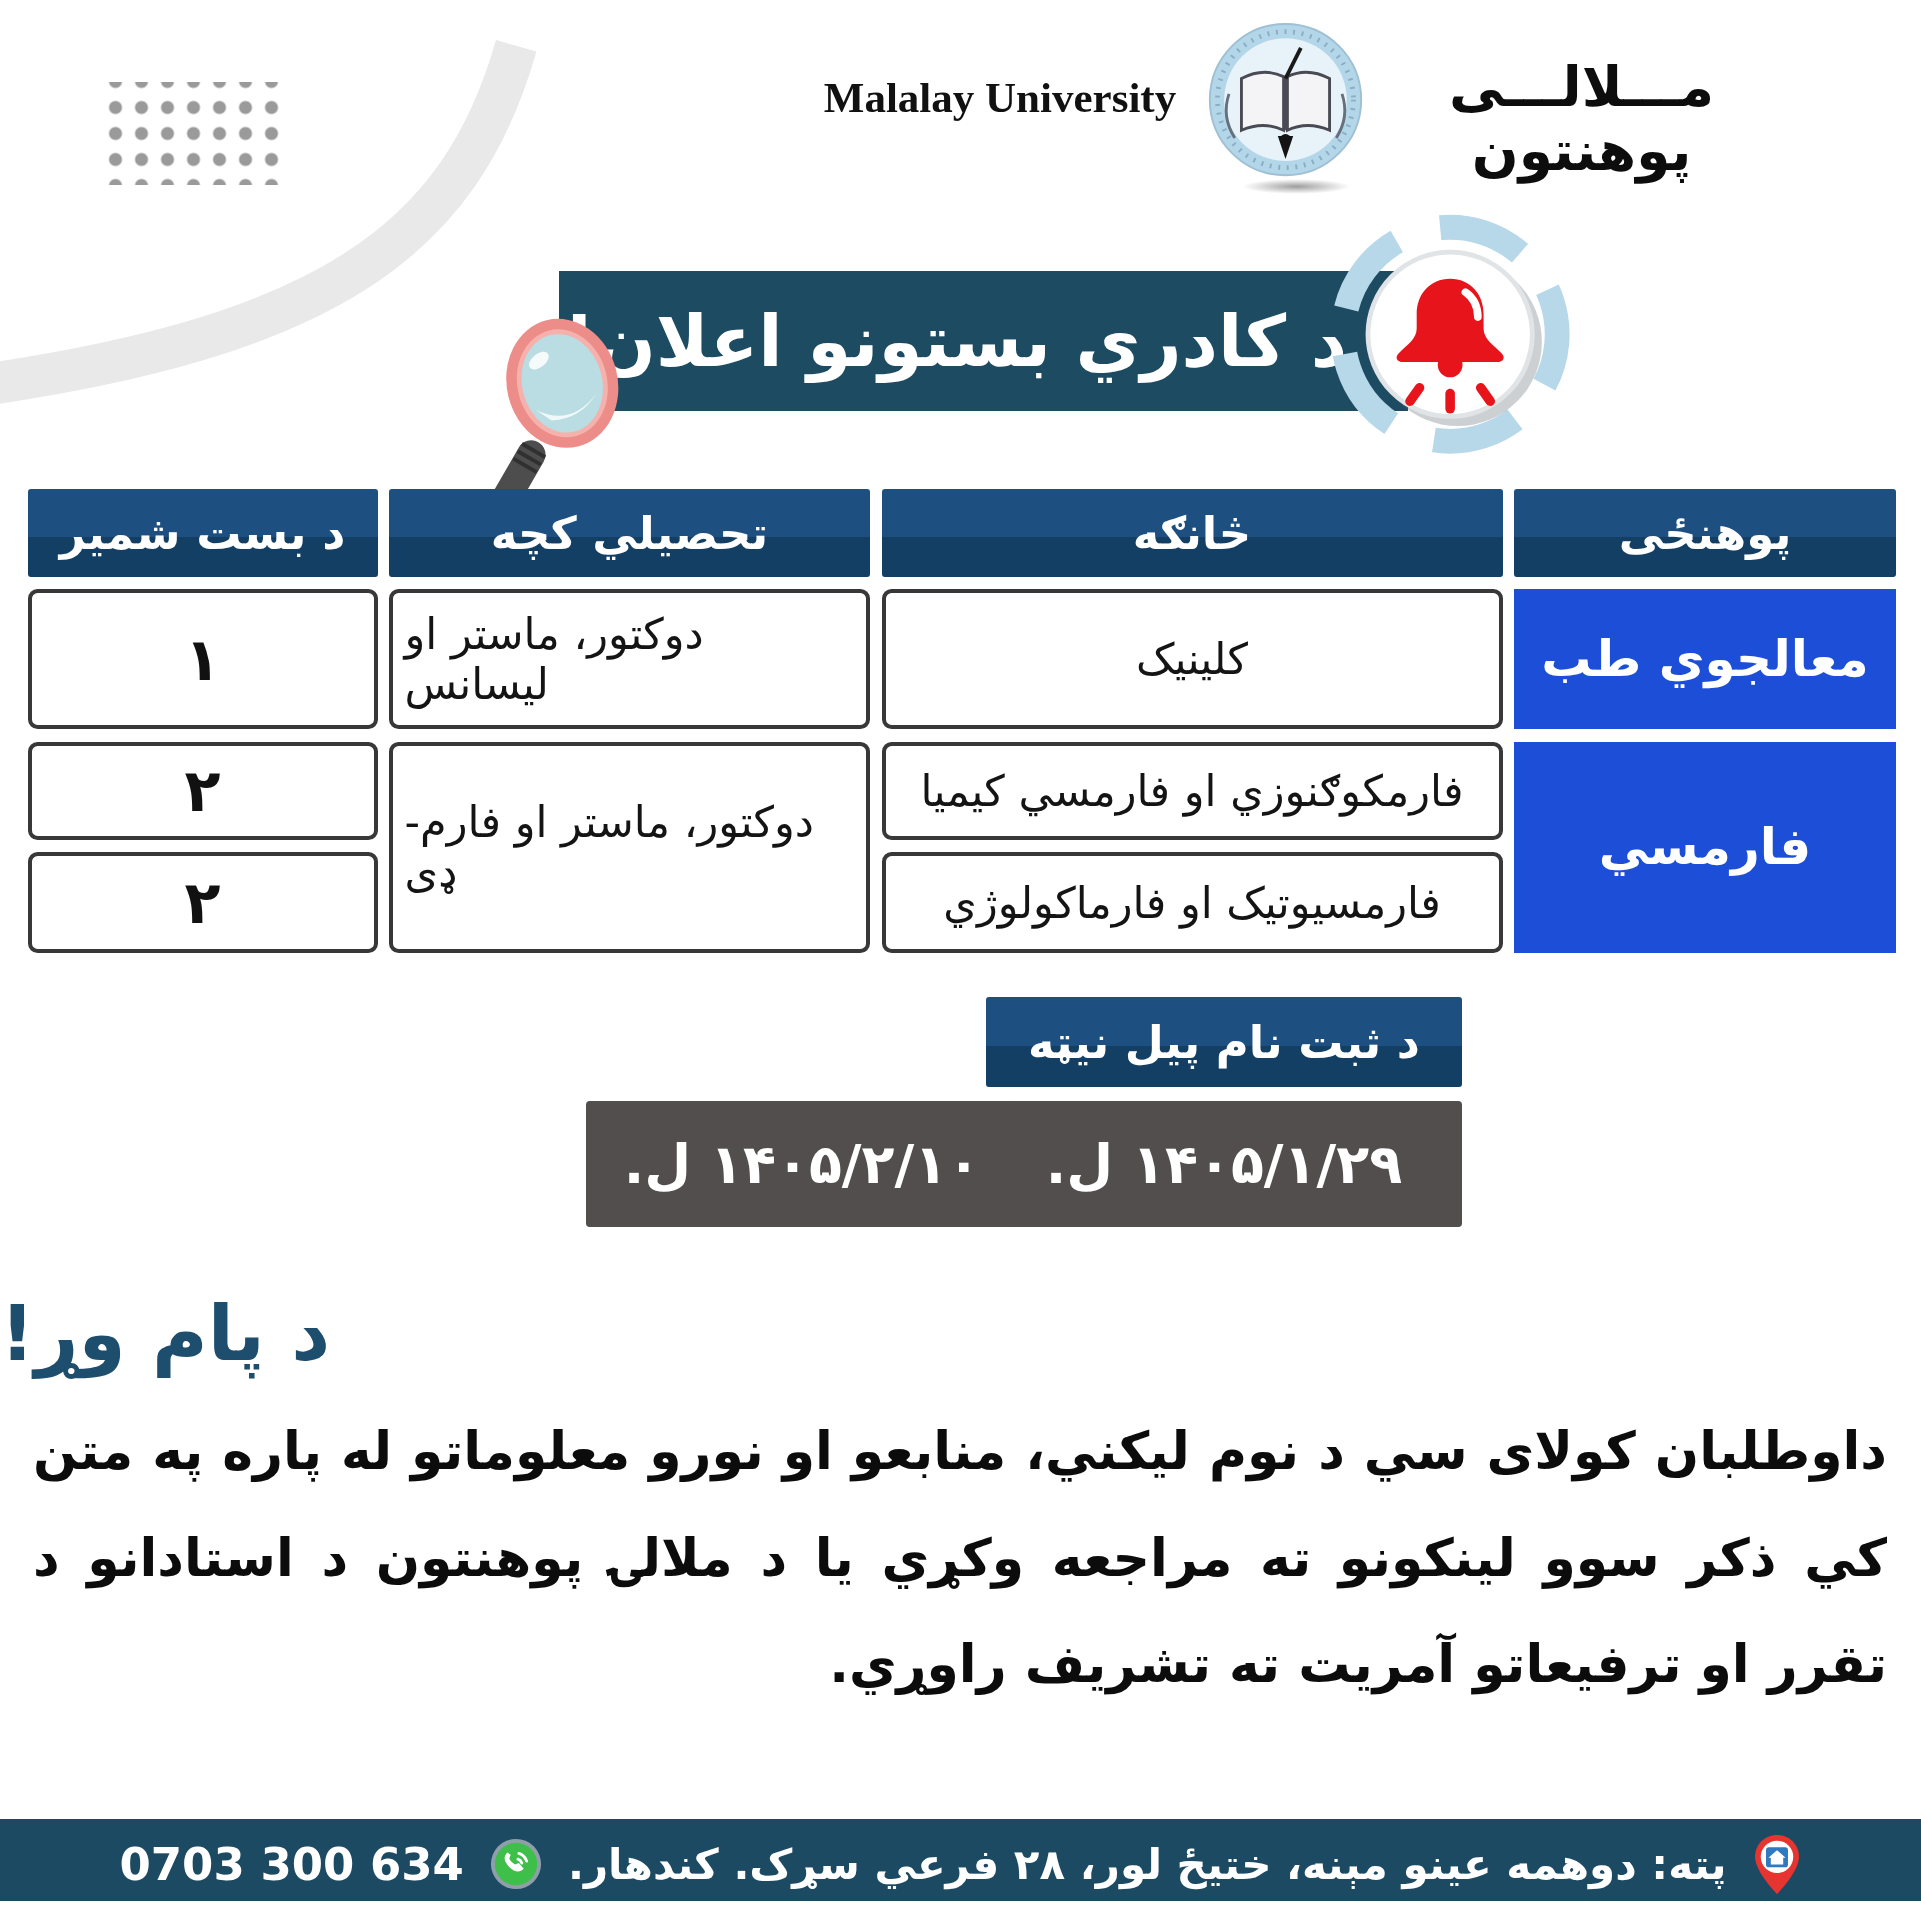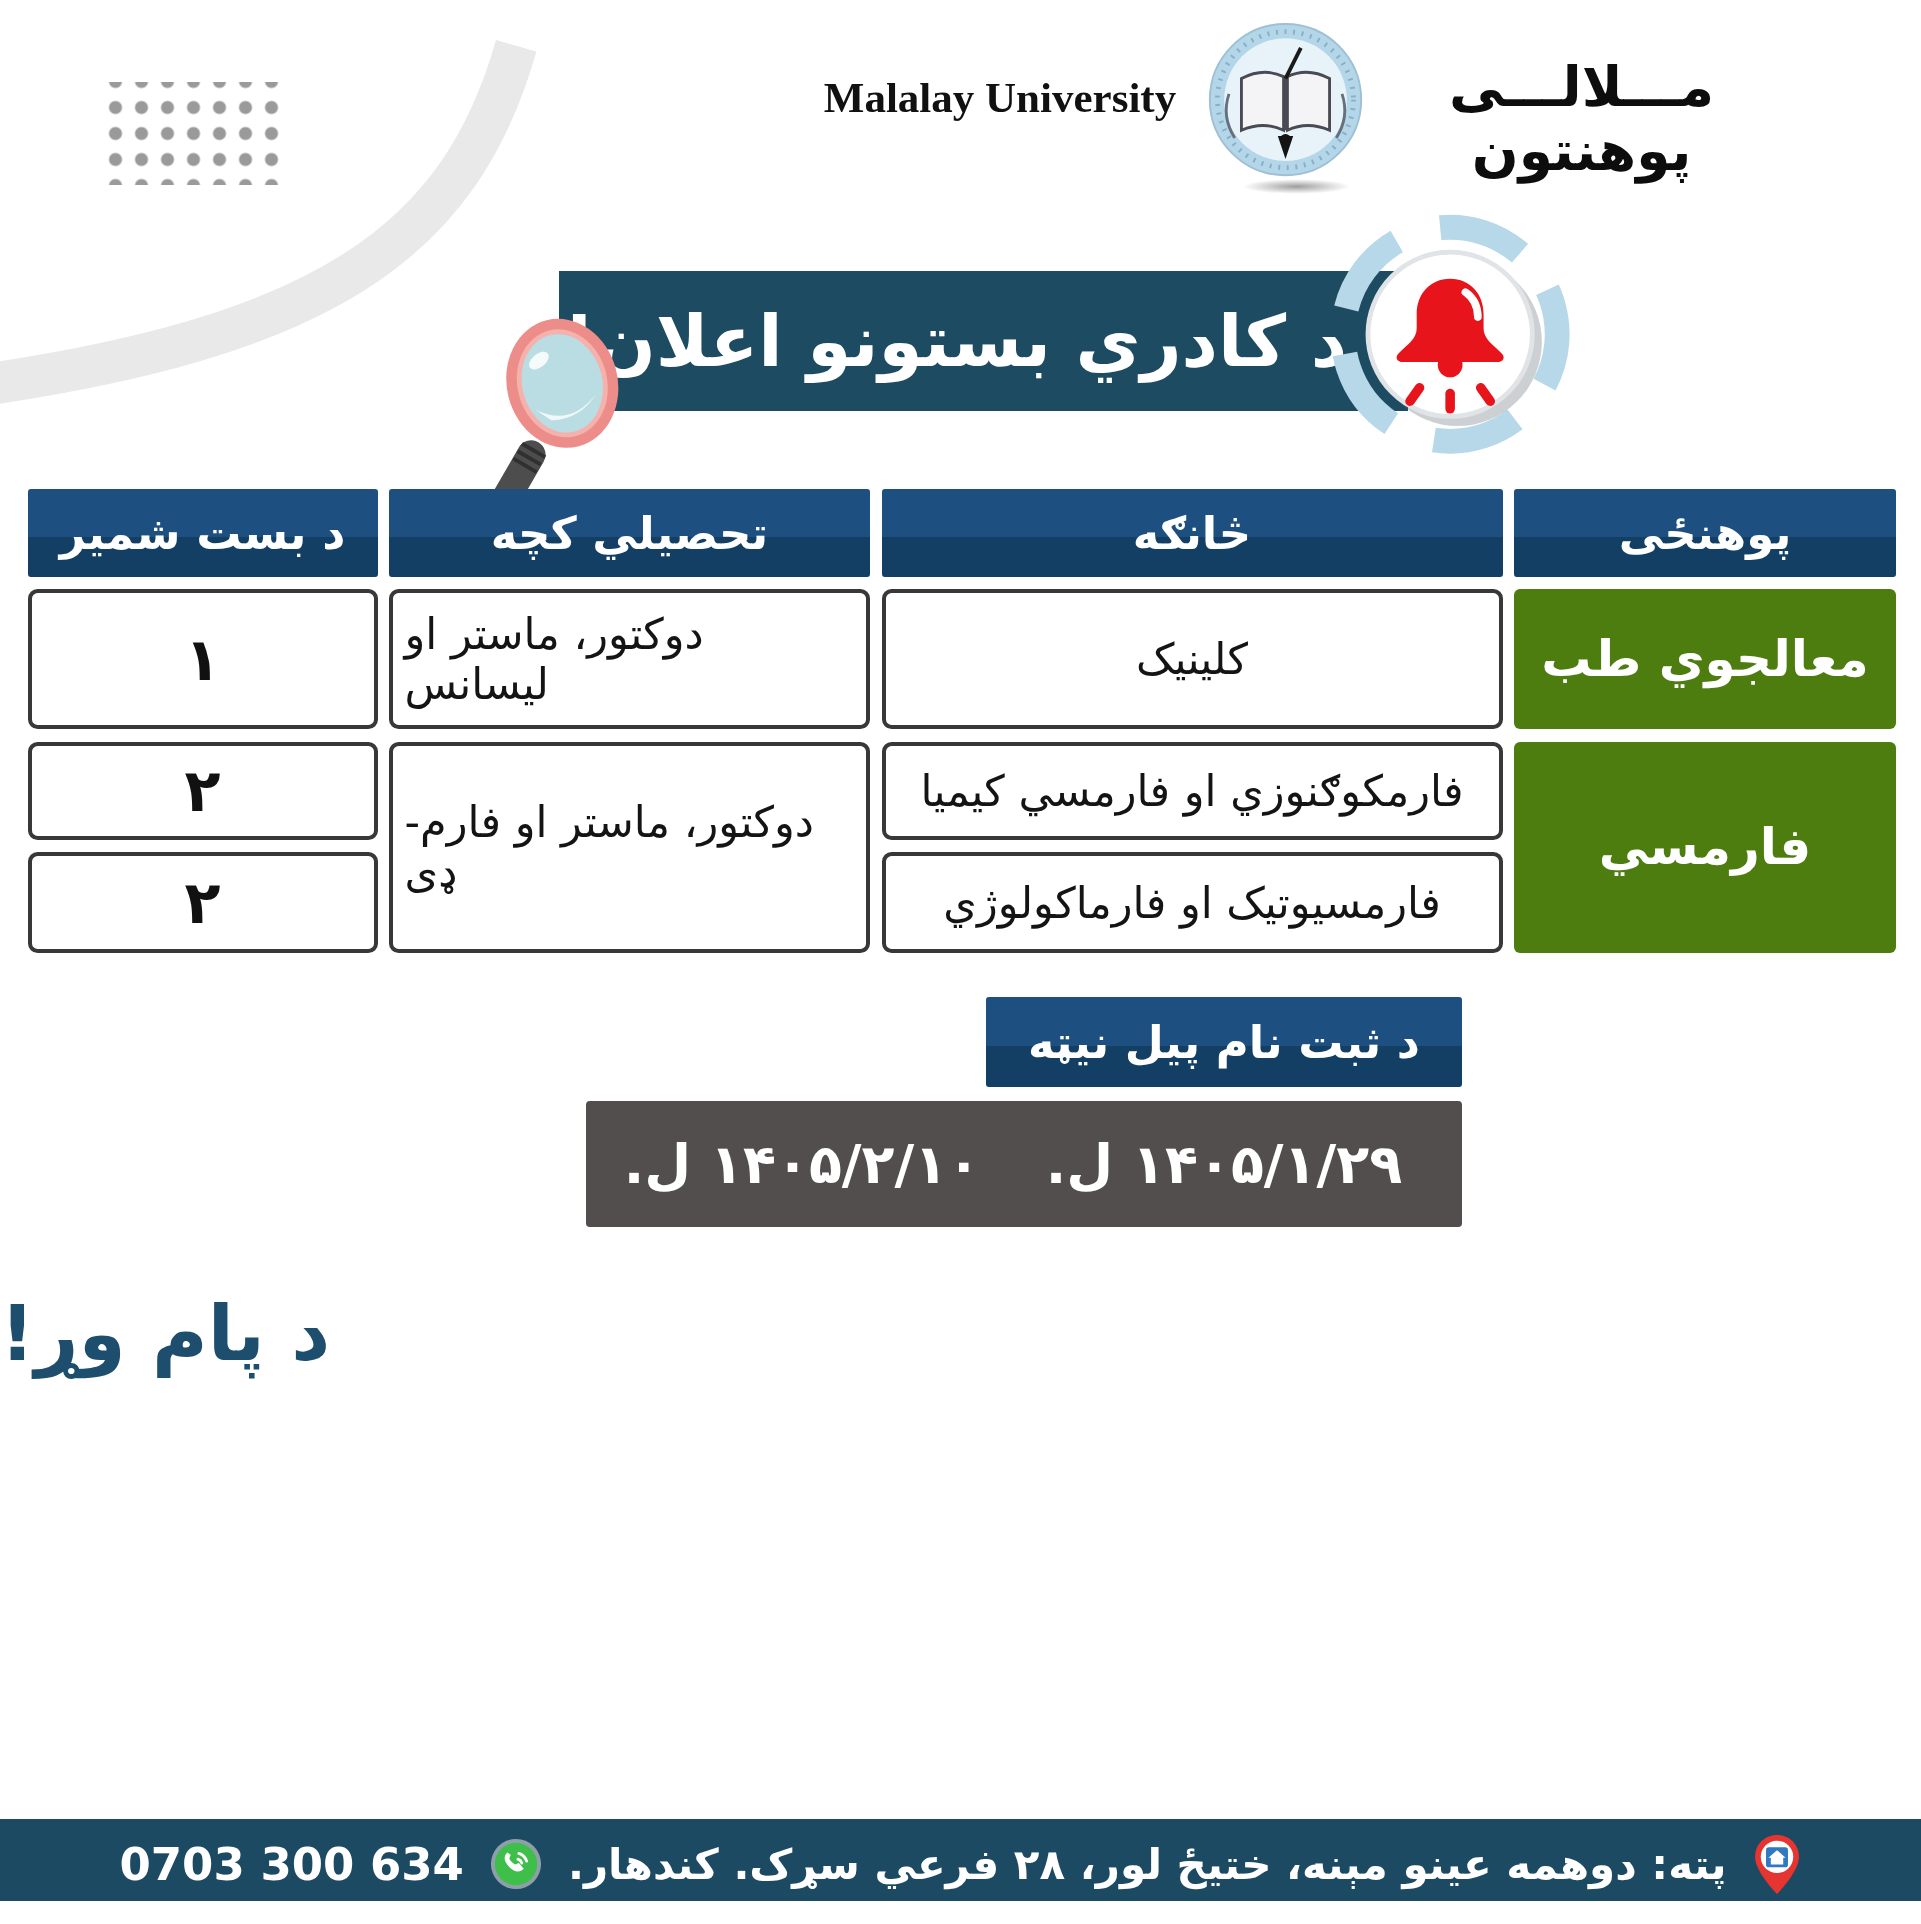--- a/index.html
+++ b/index.html
@@ -30,21 +30,21 @@
 
   
   .pos-table{position:absolute;left:27px;top:489px;width:1869px;display:grid;direction:rtl;
     grid-template-columns:382px 621px 481px 350px;grid-template-rows:88px 140px 98px 101px;
     column-gap:11.5px;row-gap:12.4px;}
   .cell{display:flex;align-items:center;justify-content:center;text-align:left;}
   .blue-head{background:linear-gradient(180deg,#1d5080 0%,#1d5080 54%,#123f63 54%,#123f63 100%);
     border-radius:2.9px;color:#fff;font-weight:bold;font-size:45px;direction:rtl;}
   .cell-white{background:#fff;border:4.8px solid #383838;border-radius:9.6px;color:#141414;
     font-size:43px;direction:rtl;padding:0 11.5px;}
-  .cell-faculty{background:#4d7c0f;color:#fff;font-weight:bold;font-size:50px;direction:rtl;border-radius:6px;}
+  .cell-faculty{background:#1d4ed8;color:#fff;font-weight:bold;font-size:50px;direction:rtl;}
   .cell-count{font-weight:bold;font-size:59px;color:#111;}
 
   
   .date-label{position:absolute;height:90px;display:flex;align-items:center;justify-content:center;}
   .date-value{position:absolute;height:126px;background:#524e4d;border-radius:3.8px;
     display:flex;align-items:center;justify-content:center;color:#fff;font-weight:bold;
     font-size:54px;direction:rtl;}
   .dl-start{left:986px;top:997px;width:476px;}
   .dl-end{left:538px;top:997px;width:432px;}
   .dv-start{left:986px;top:1101px;width:476px;}
@@ -142,20 +142,21 @@
 
     <div class="cell cell-white" style="grid-row:4;grid-column:2;">فارمسیوتیک او فارماکولوژي</div>
     <div class="cell cell-white cell-count" style="grid-row:4;grid-column:4;">۲</div>
   </div>
 
   <div class="date-label blue-head dl-start">د ثبت نام پیل نیټه</div>
   <div class="date-value dv-start">۱۴۰۵/۱/۲۹ ل.</div>
   <div class="date-value dv-end">۱۴۰۵/۲/۱۰ ل.</div>
 
   <div class="notice-heading">د پام وړ!</div>
+  <div class="notice-body">داوطلبان کولای سي د نوم لیکني، منابعو او نورو معلوماتو له پاره په متن کي ذکر سوو لینکونو ته مراجعه وکړي یا د ملالۍ پوهنتون د استادانو د تقرر او ترفیعاتو آمریت ته تشریف راوړي.</div>
 
   <div class="footer">
     <svg width="50" height="63" viewBox="0 0 52 66">
       <path d="M26 2 C13 2 3 12 3 25 C3 41 26 64 26 64 C26 64 49 41 49 25 C49 12 39 2 26 2 Z" fill="#e63530"></path>
       <circle cx="26" cy="25" r="17" fill="#ffffff"></circle>
       <rect x="14.5" y="15" width="23" height="21" rx="3" fill="#2e79c0"></rect>
       <path d="M26 18 L35 26 H32.5 V33 H19.5 V26 H17 Z" fill="#ffffff"></path>
     </svg>
     <span class="footer-address">پته: دوهمه عینو مېنه، ختیځ لور، ۲۸ فرعي سړک. کندهار.</span>
     <svg width="54" height="54" viewBox="0 0 56 56">

